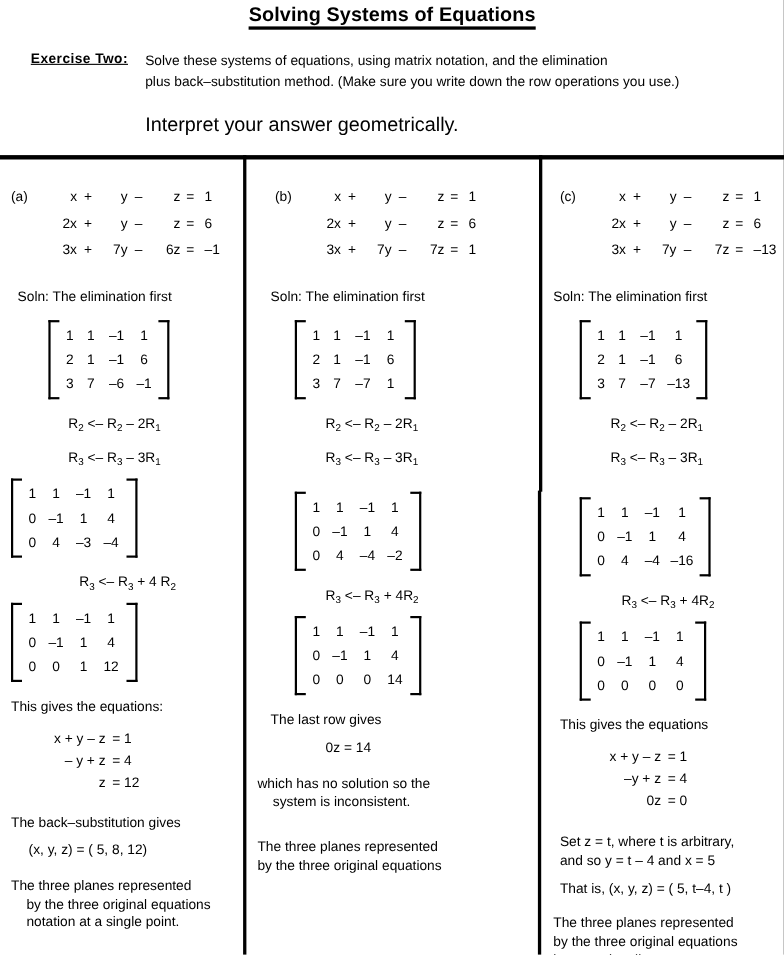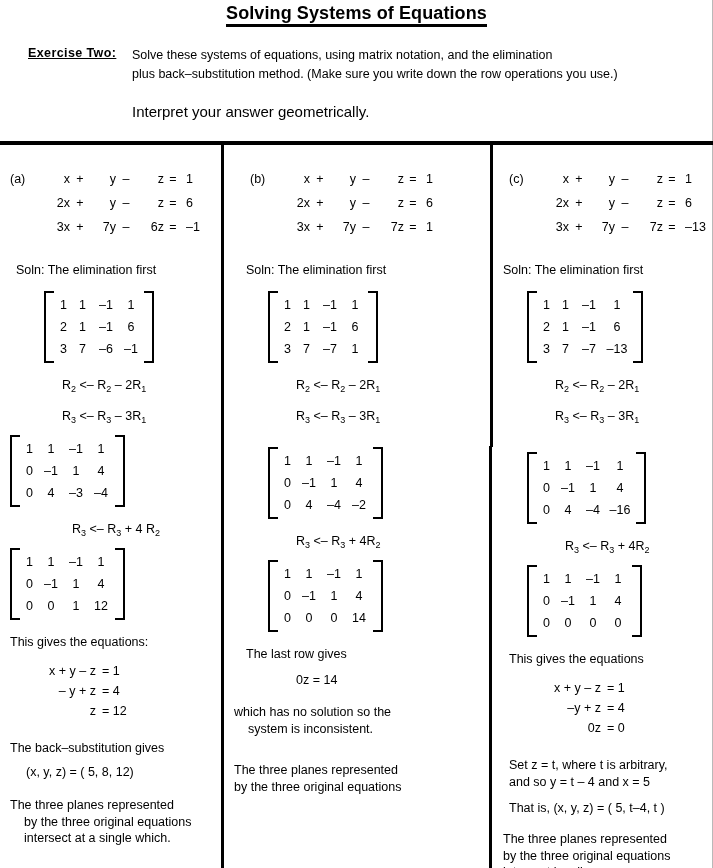--- a/index.html
+++ b/index.html
@@ -55,21 +55,21 @@
     position: absolute;
     top: 0;
     left: 104px;
     width: 560px;
     line-height: 19px;
   }
   .exercise-extra {
     position: absolute;
     top: 57px;
     left: 104px;
-    font-size: 15px;
+    font-size: 18px;
   }
 
   
   .hrule {
     position: absolute;
     top: 141px;
     left: 0;
     width: 713px;
     height: 4px;
     background: #000;
@@ -328,21 +328,21 @@
         <span class="eq-rhs">= 12</span>
       </div>
     </div>
 
     <div class="para pad-l10" style="margin-top:16px">The back–substitution gives</div>
     <div class="para pad-l26" style="margin-top:7px">(x, y, z) = ( 5, 8, 12)</div>
 
     <div class="para tight pad-l10" style="margin-top:16px">
       <div>The three planes represented</div>
       <div class="indent-1">by the three original equations</div>
-      <div class="indent-1">intersect at a single which.</div>
+      <div class="indent-1">notation at a single point.</div>
     </div>
   </div>
 
   <div class="col col-b">
 
     <div class="sys pad-l26">
       <div class="sys-row">
         <span class="sys-tag">(b)</span>
         <span class="cell w-x">x</span>
         <span class="cell w-op">+</span>

